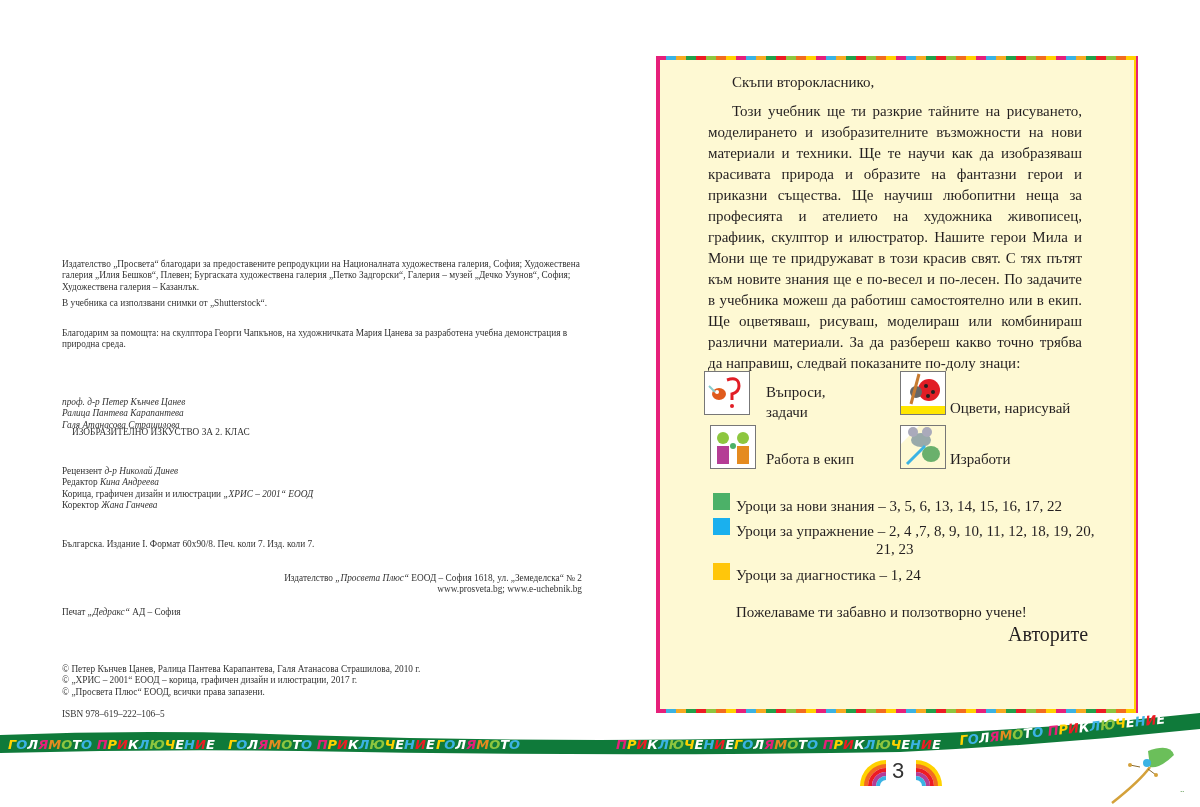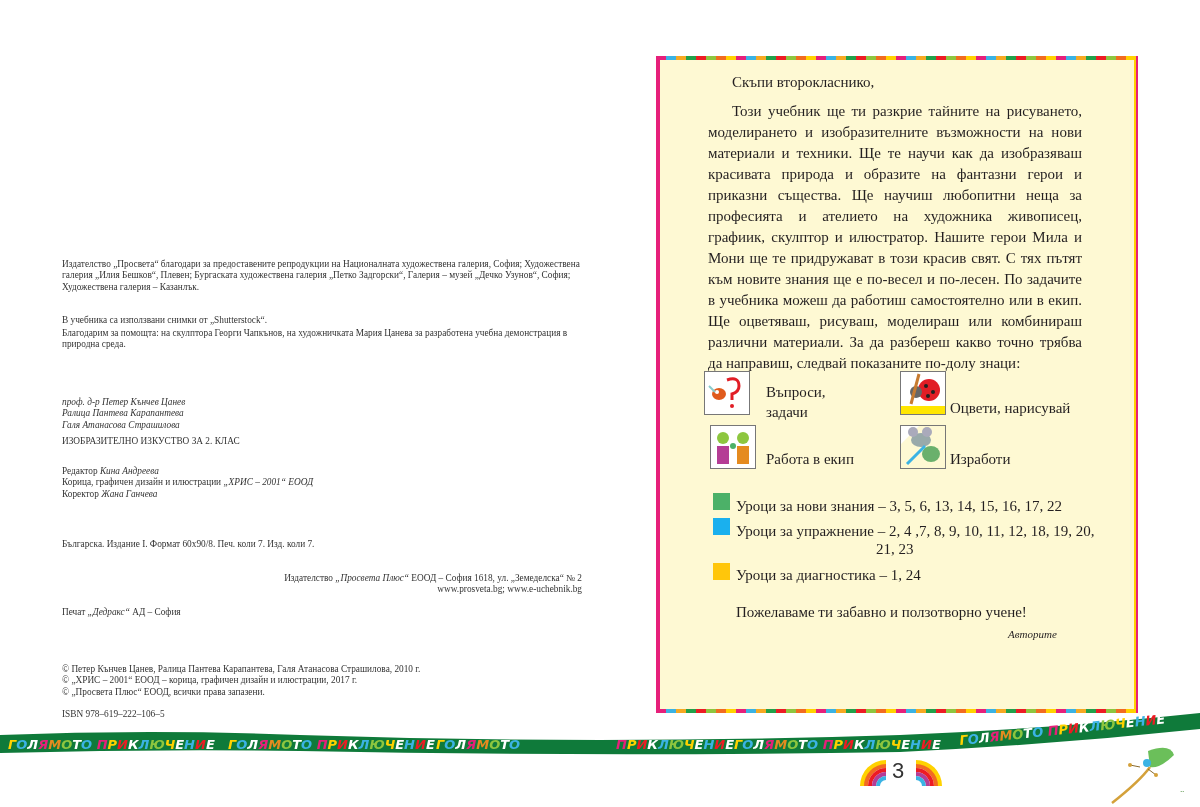--- a/index.html
+++ b/index.html
@@ -23,38 +23,39 @@
   .ribbon { position:absolute; left:0; width:1200px; }
   .page-num { position:absolute; left:892px; top:758px; font-size:22px; font-family:"Liberation Sans",sans-serif; color:#333; }
 </style>
 </head>
 <body>
 
 <div class="left">
   <div class="blk" style="top:259px;">
     <p>Издателство „Просвета“ благодари за предоставените репродукции на Националната художествена галерия, София; Художествена галерия „Илия Бешков“, Плевен; Бургаската художествена галерия „Петко Задгорски“, Галерия – музей „Дечко Узунов“, София; Художествена галерия – Казанлък.</p>
   </div>
-  <div class="blk" style="top:315px;">
+  <div class="blk" style="top:298px;">
     <p>В учебника са използвани снимки от „Shutterstock“.</p>
   </div>
   <div class="blk" style="top:328px;">
     <p>Благодарим за помощта: на скулптора Георги Чапкънов, на художничката Мария Цанева за разработена учебна демонстрация в природна среда.</p>
   </div>
 
   <div class="blk it" style="top:397px;">
     <p>проф. д-р Петер Кънчев Цанев</p>
     <p>Ралица Пантева Карапантева</p>
     <p>Галя Атанасова Страшилова</p>
   </div>
 
-  <div class="blk" style="top:436px;">
+  <div class="blk" style="top:427px;margin-left:10px;">
     <p>ИЗОБРАЗИТЕЛНО ИЗКУСТВО ЗА 2. КЛАС</p>
   </div>
 
   <div class="blk" style="top:466px;">
+    <p><span>Рецензент </span><span class="it">д-р Николай Динев</span></p>
     <p><span>Редактор </span><span class="it">Кина Андреева</span></p>
     <p><span>Корица, графичен дизайн и илюстрации </span><span class="it">„ХРИС – 2001“ ЕООД</span></p>
     <p><span>Коректор </span><span class="it">Жана Ганчева</span></p>
   </div>
 
   <div class="blk" style="top:539px;">
     <p>Българска. Издание I. Формат 60х90/8. Печ. коли 7. Изд. коли 7.</p>
   </div>
 
   <div class="blk" style="top:573px;text-align:right;">
@@ -140,21 +141,21 @@
 <div class="legend-txt" style="left:736px; top:496px;">Уроци за нови знания – 3, 5, 6, 13, 14, 15, 16, 17, 22</div>
 
 <div class="legend-sq" style="left:713px; top:518px; background:#1ab0ee;"></div>
 <div class="legend-txt" style="left:736px; top:521px;">Уроци за упражнение – 2, 4 ,7, 8, 9, 10, 11, 12, 18, 19, 20,</div>
 <div class="legend-txt" style="left:876px; top:539px;">21, 23</div>
 
 <div class="legend-sq" style="left:713px; top:563px; background:#ffc60b;"></div>
 <div class="legend-txt" style="left:736px; top:565px;">Уроци за диагностика – 1, 24</div>
 
 <div class="legend-txt" style="left:736px; top:602px;">Пожелаваме ти забавно и ползотворно учене!</div>
-<div class="legend-txt" style="left:1008px; top:624px; font-style:italic; font-size:11px;">Авторите</div>
+<div class="legend-txt" style="left:1008px; top:624px; font-size:20px;">Авторите</div>
 
 <svg class="ribbon" style="top:705px;" width="1200" height="50" viewBox="0 0 1200 50">
   <path d="M0 30 Q150 24 300 30 Q600 40 900 30 Q1050 24 1200 8 L1200 24 Q1050 40 900 47 Q600 52 300 46 Q150 44 0 48 Z" fill="#0f7a3a"></path>
   <g font-family="DejaVu Sans, sans-serif" font-weight="bold" font-style="italic" font-size="13">
     <text x="8" y="44" fill="#ffd200">Г<tspan fill="#3bb3e4">О</tspan><tspan fill="#fff">Л</tspan><tspan fill="#e6207a">Я</tspan><tspan fill="#e58b1f">М</tspan><tspan fill="#8dc63f">О</tspan><tspan fill="#fff">Т</tspan><tspan fill="#3bb3e4">О</tspan> <tspan fill="#e6207a">П</tspan><tspan fill="#ffd200">Р</tspan><tspan fill="#ed1c24">И</tspan><tspan fill="#fff">К</tspan><tspan fill="#3bb3e4">Л</tspan><tspan fill="#8dc63f">Ю</tspan><tspan fill="#ffd200">Ч</tspan><tspan fill="#fff">Е</tspan><tspan fill="#3bb3e4">Н</tspan><tspan fill="#ed1c24">И</tspan><tspan fill="#fff">Е</tspan></text>
     <text x="228" y="44" fill="#ffd200">Г<tspan fill="#3bb3e4">О</tspan><tspan fill="#fff">Л</tspan><tspan fill="#e6207a">Я</tspan><tspan fill="#e58b1f">М</tspan><tspan fill="#8dc63f">О</tspan><tspan fill="#fff">Т</tspan><tspan fill="#3bb3e4">О</tspan> <tspan fill="#e6207a">П</tspan><tspan fill="#ffd200">Р</tspan><tspan fill="#ed1c24">И</tspan><tspan fill="#fff">К</tspan><tspan fill="#3bb3e4">Л</tspan><tspan fill="#8dc63f">Ю</tspan><tspan fill="#ffd200">Ч</tspan><tspan fill="#fff">Е</tspan><tspan fill="#3bb3e4">Н</tspan><tspan fill="#ed1c24">И</tspan><tspan fill="#fff">Е</tspan></text>
     <text x="436" y="44" fill="#ffd200">Г<tspan fill="#3bb3e4">О</tspan><tspan fill="#fff">Л</tspan><tspan fill="#e6207a">Я</tspan><tspan fill="#e58b1f">М</tspan><tspan fill="#8dc63f">О</tspan><tspan fill="#fff">Т</tspan><tspan fill="#3bb3e4">О</tspan></text>
     <text x="616" y="44" fill="#e6207a">П<tspan fill="#ffd200">Р</tspan><tspan fill="#ed1c24">И</tspan><tspan fill="#fff">К</tspan><tspan fill="#3bb3e4">Л</tspan><tspan fill="#8dc63f">Ю</tspan><tspan fill="#ffd200">Ч</tspan><tspan fill="#fff">Е</tspan><tspan fill="#3bb3e4">Н</tspan><tspan fill="#ed1c24">И</tspan><tspan fill="#fff">Е</tspan></text>
     <text x="734" y="44" fill="#ffd200">Г<tspan fill="#3bb3e4">О</tspan><tspan fill="#fff">Л</tspan><tspan fill="#e6207a">Я</tspan><tspan fill="#e58b1f">М</tspan><tspan fill="#8dc63f">О</tspan><tspan fill="#fff">Т</tspan><tspan fill="#3bb3e4">О</tspan> <tspan fill="#e6207a">П</tspan><tspan fill="#ffd200">Р</tspan><tspan fill="#ed1c24">И</tspan><tspan fill="#fff">К</tspan><tspan fill="#3bb3e4">Л</tspan><tspan fill="#8dc63f">Ю</tspan><tspan fill="#ffd200">Ч</tspan><tspan fill="#fff">Е</tspan><tspan fill="#3bb3e4">Н</tspan><tspan fill="#ed1c24">И</tspan><tspan fill="#fff">Е</tspan></text>
     <text x="960" y="40" fill="#ffd200" transform="rotate(-6 960 40)">Г<tspan fill="#3bb3e4">О</tspan><tspan fill="#fff">Л</tspan><tspan fill="#e6207a">Я</tspan><tspan fill="#e58b1f">М</tspan><tspan fill="#8dc63f">О</tspan><tspan fill="#fff">Т</tspan><tspan fill="#3bb3e4">О</tspan> <tspan fill="#e6207a">П</tspan><tspan fill="#ffd200">Р</tspan><tspan fill="#ed1c24">И</tspan><tspan fill="#fff">К</tspan><tspan fill="#3bb3e4">Л</tspan><tspan fill="#8dc63f">Ю</tspan><tspan fill="#ffd200">Ч</tspan><tspan fill="#fff">Е</tspan><tspan fill="#3bb3e4">Н</tspan><tspan fill="#ed1c24">И</tspan><tspan fill="#fff">Е</tspan></text>

